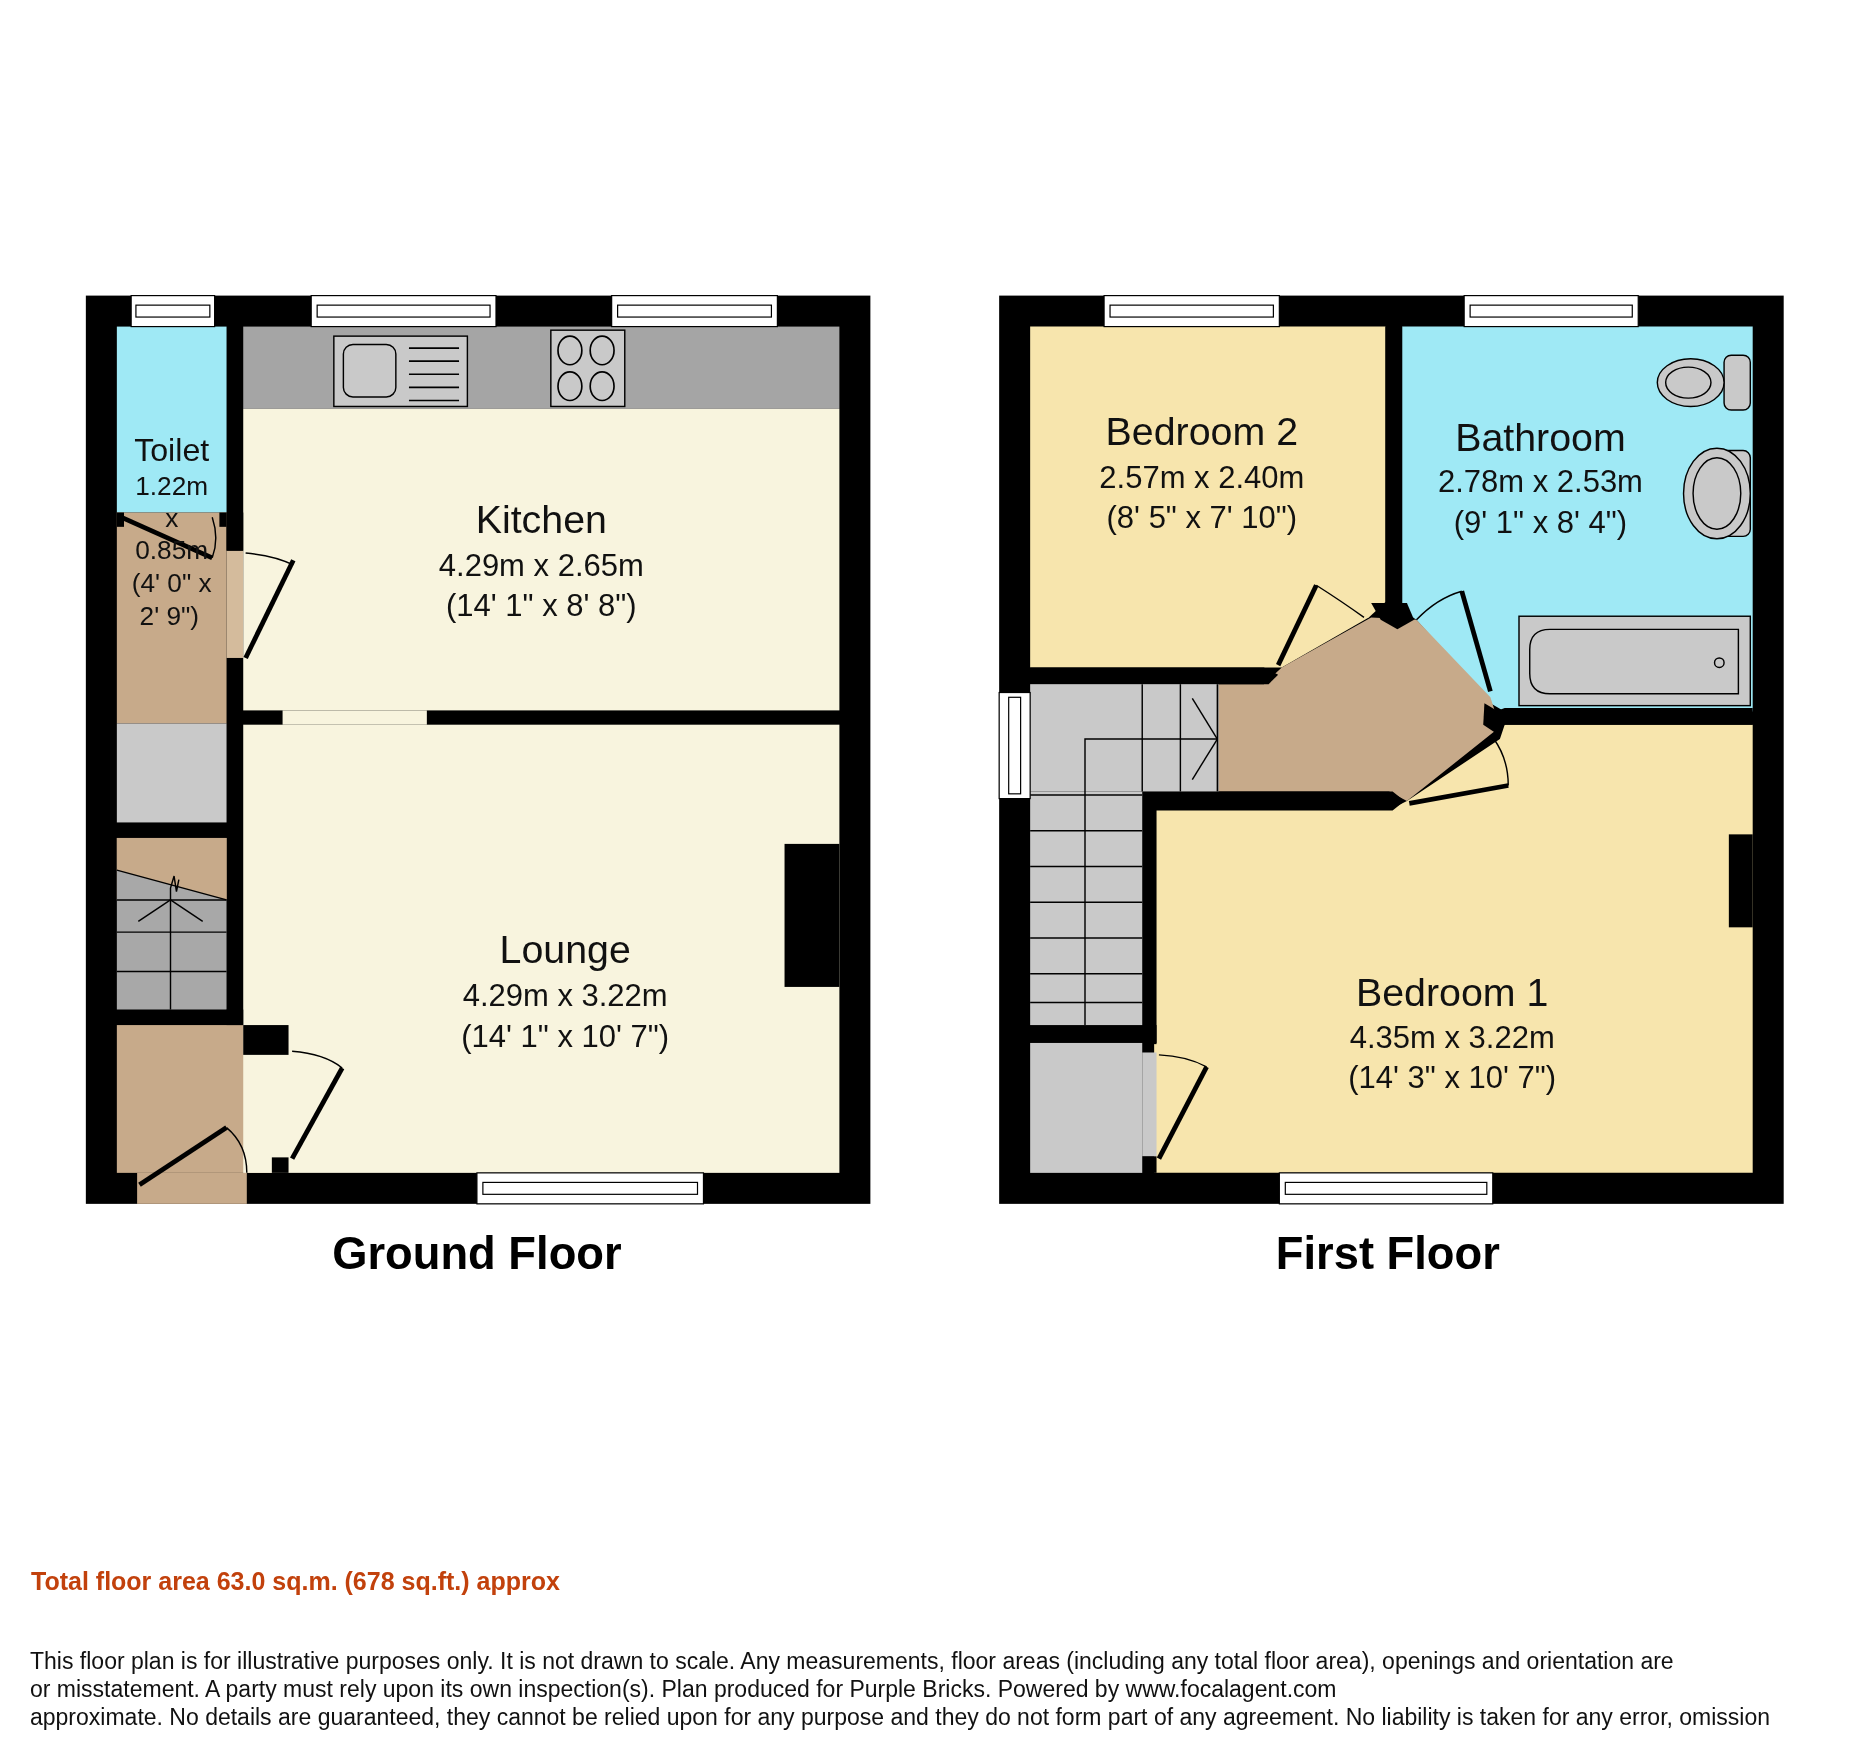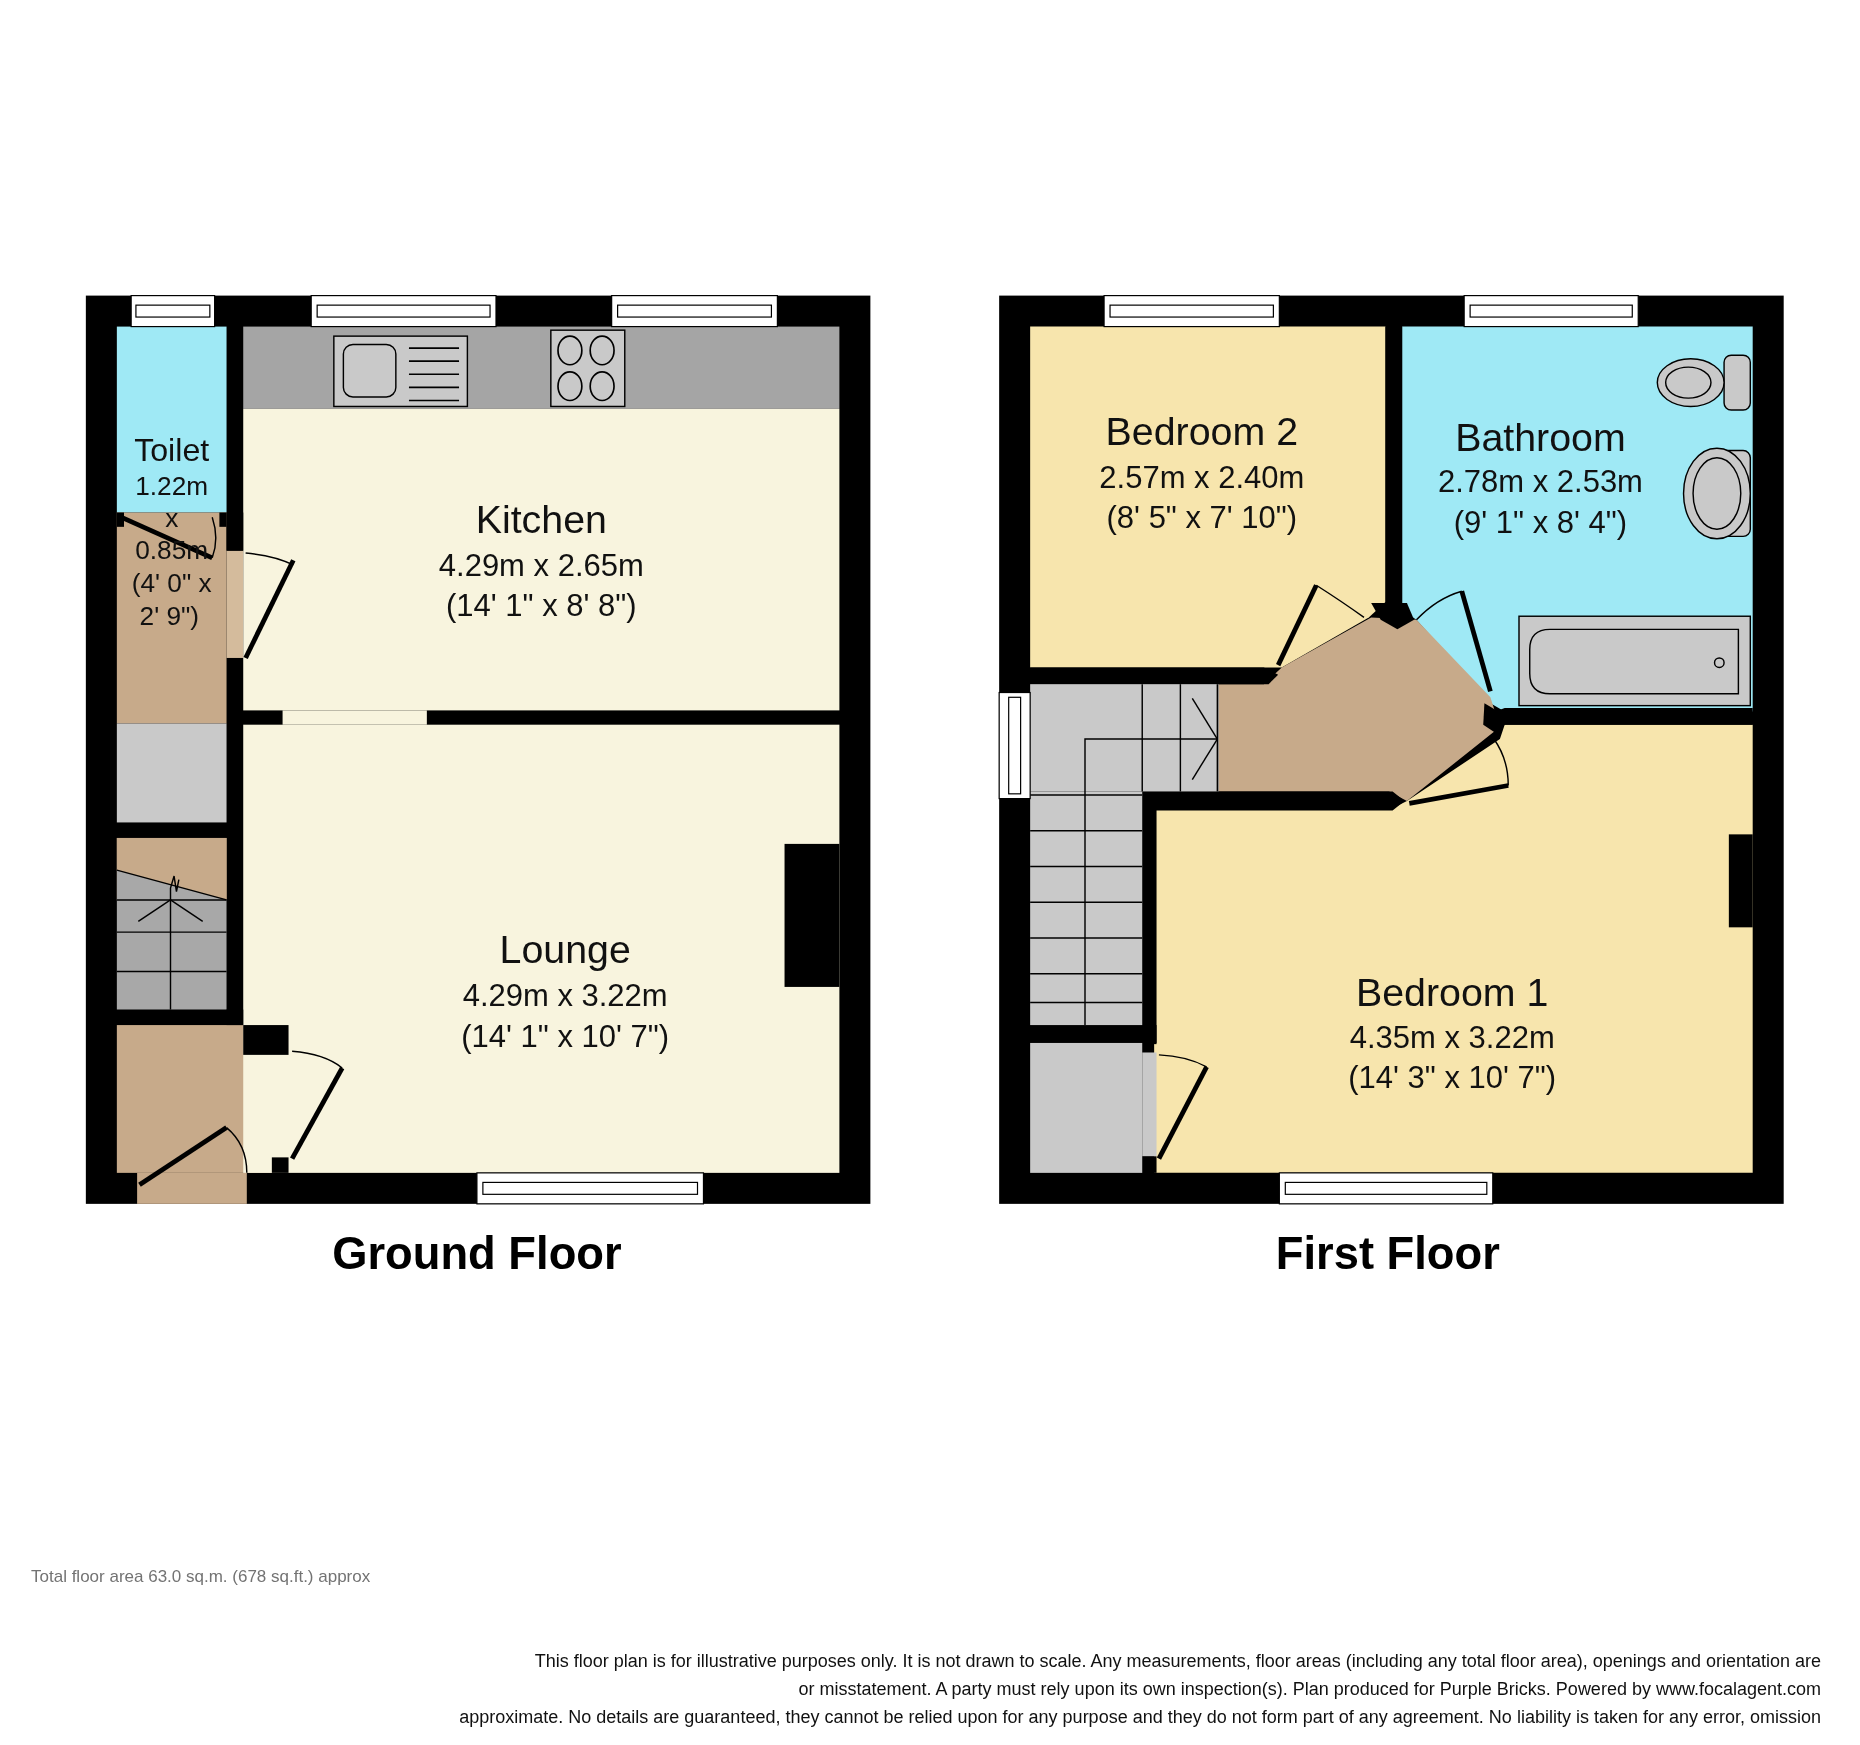--- a/index.html
+++ b/index.html
@@ -3,22 +3,22 @@
 <meta charset="utf-8">
 <style>
   html, body { margin: 0; padding: 0; background: #ffffff; }
   body { width: 1860px; height: 1745px; position: relative; overflow: hidden; font-family: "Liberation Sans", sans-serif; }
   #plan { position: absolute; left: 0; top: 0; width: 1860px; height: 1745px; }
   .room-name { font-family: "Liberation Sans", sans-serif; font-size: 33px; fill: #111; }
   .room-dim { font-family: "Liberation Sans", sans-serif; font-size: 26px; fill: #111; }
   .small-name { font-family: "Liberation Sans", sans-serif; font-size: 27px; fill: #111; }
   .small-dim { font-family: "Liberation Sans", sans-serif; font-size: 22px; fill: #111; }
   .floor-title { font-family: "Liberation Sans", sans-serif; font-size: 38px; font-weight: bold; fill: #000; }
-  .total-area { position: absolute; left: 31px; top: 1567px; font-size: 17px; color: #737373; white-space: nowrap; }
-  .disclaimer { position: absolute; left: 21px; width: 1800px; top: 1647px; font-size: 18px; line-height: 28px; color: #111; text-align: right; }
+  .total-area { position: absolute; left: 31px; top: 1567px; font-size: 25px; color: #c2410c; white-space: nowrap; font-weight: bold; }
+  .disclaimer { position: absolute; left: 30px; width: 1800px; top: 1647px; font-size: 23px; line-height: 28px; color: #111; text-align: left; }
   .disclaimer span { display: block; white-space: nowrap; }
 </style>
 </head>
 <body>
 
 <svg id="plan" viewBox="0 0 1560 1464" preserveAspectRatio="none" xmlns="http://www.w3.org/2000/svg">
 
   <g>
 
     <rect x="72" y="248" width="658" height="762" fill="#000"></rect>

